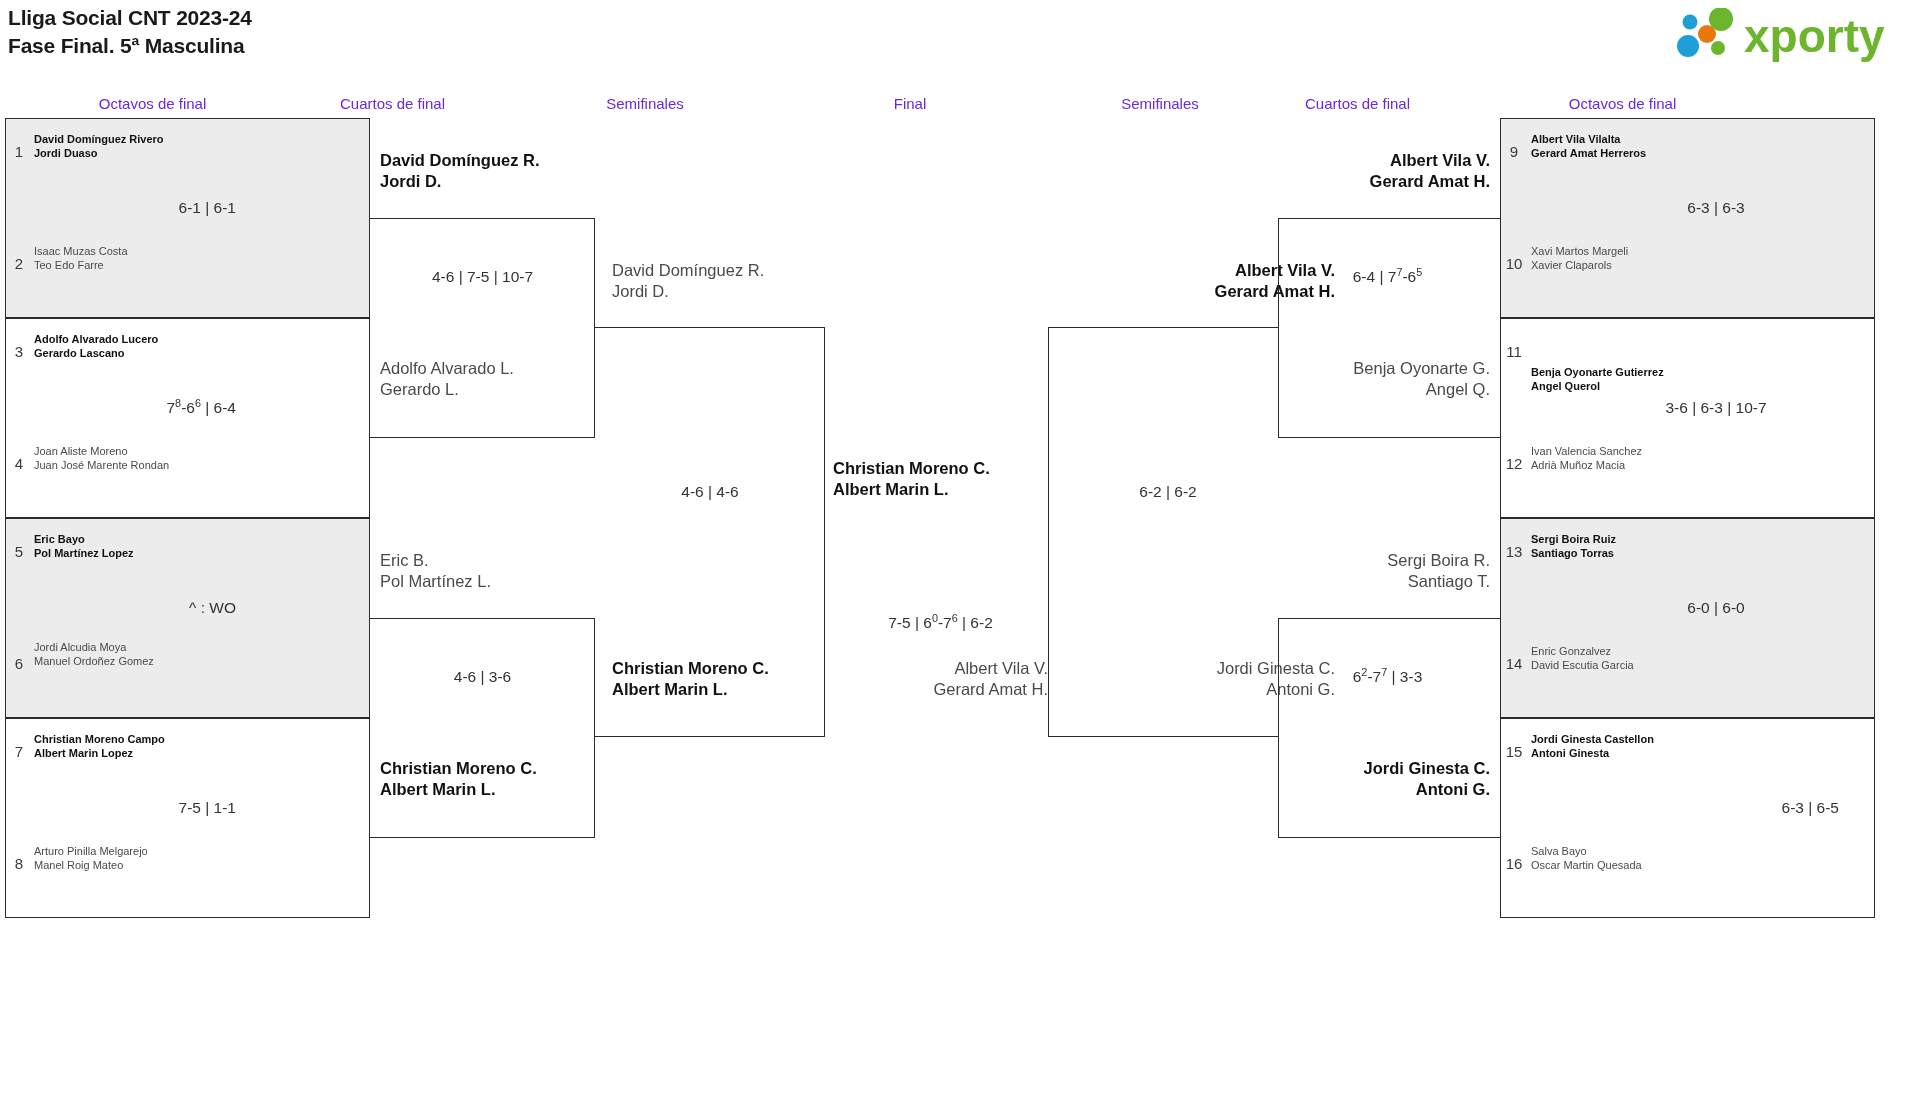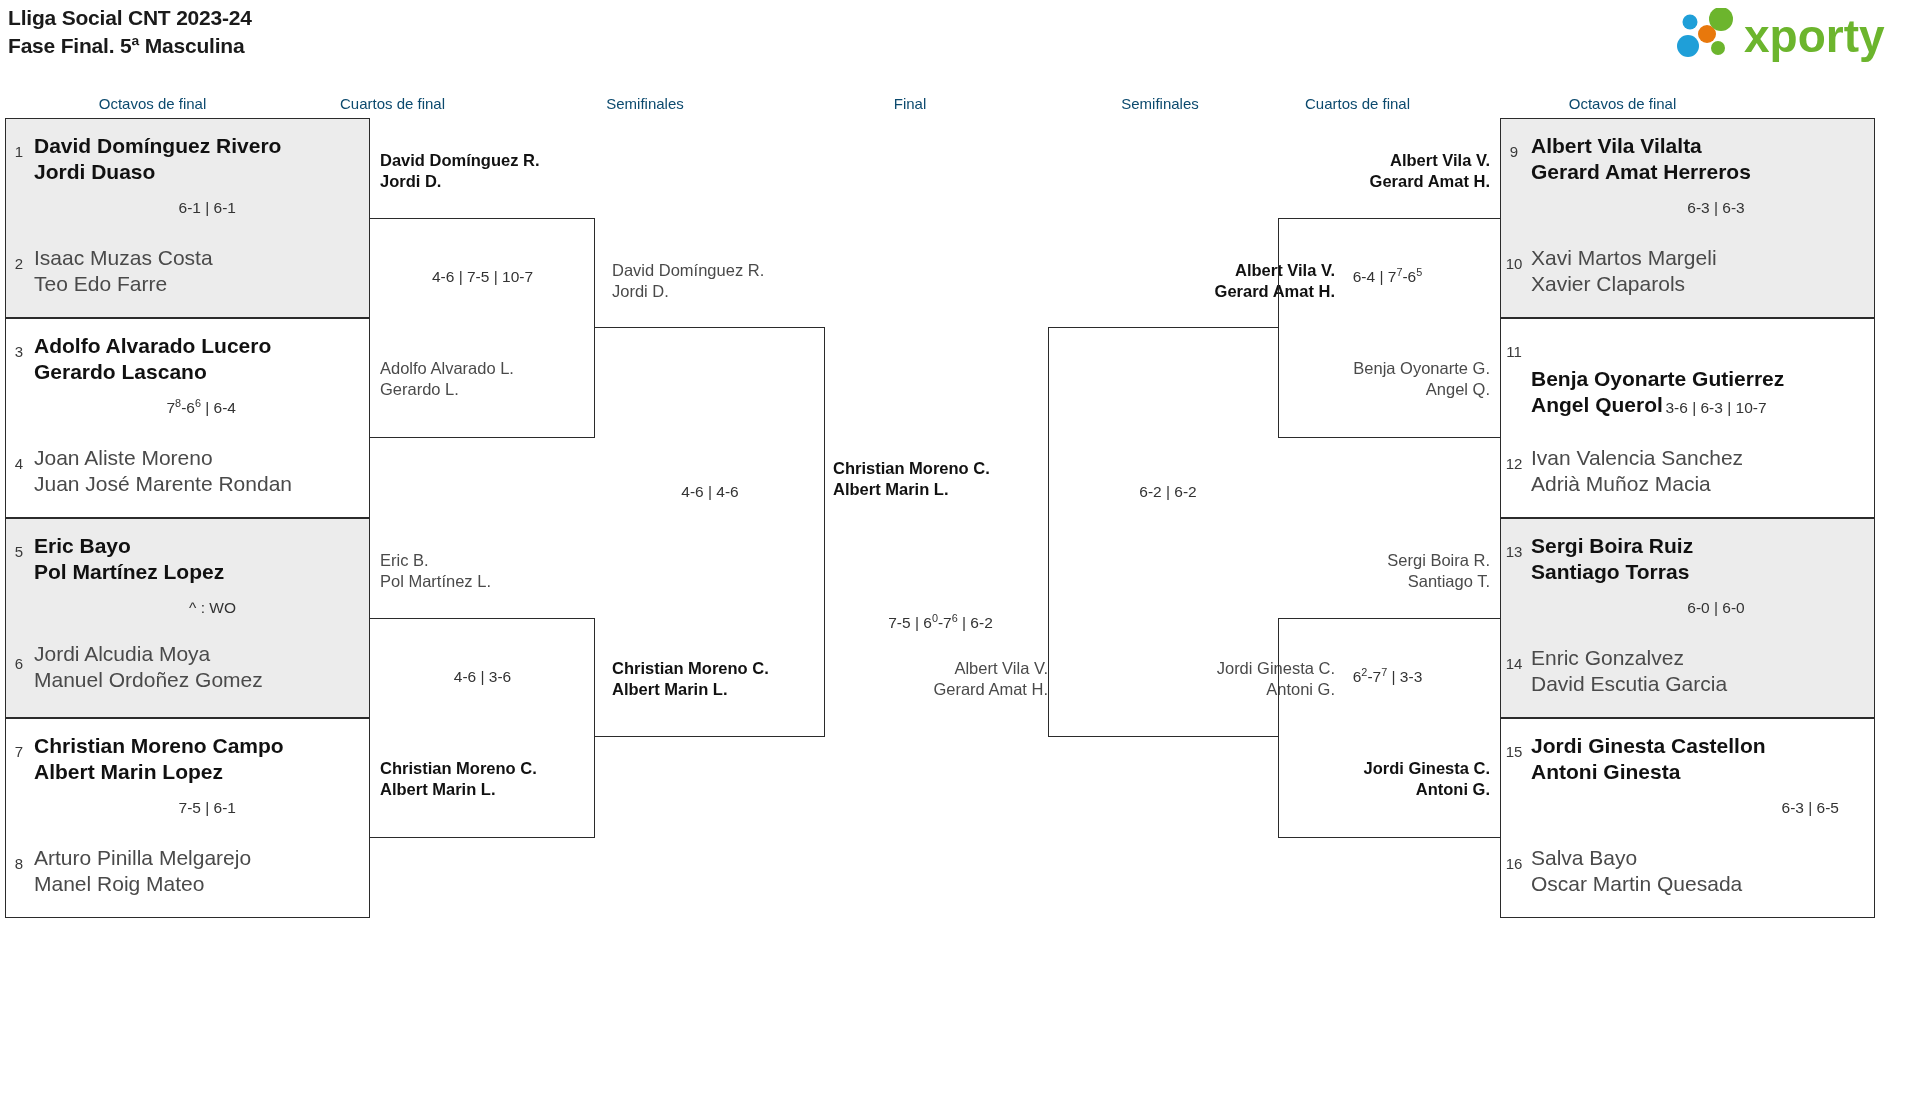--- a/index.html
+++ b/index.html
@@ -19,35 +19,35 @@
     font-size: 21px; font-weight: bold; line-height: 1.32;
     letter-spacing: -0.2px;
   }
   .title-line { display: block; white-space: nowrap; }
 
   .logo { position: absolute; right: 14px; top: 8px; width: 240px; height: 56px; }
 
   
   .round-head {
     position: absolute; top: 95px;
-    font-size: 15px; color: #0c4a6e; text-align: center;
+    font-size: 15px; color: #6d28d9; text-align: center;
     white-space: nowrap;
   }
 
   .r16box {
     position: absolute;
     border: 1.4px solid #2b2b2b;
     background: #ffffff;
   }
   .r16box.shaded { background: #ececec; }
   .seed {
     position: absolute; font-size: 15px; color: #3a3a3a;
     width: 22px; text-align: center;
   }
-  .names { font-size: 21px; line-height: 1.26; white-space: nowrap; }
+  .names { font-size: 11px; line-height: 1.26; white-space: nowrap; }
   .names.win { font-weight: bold; color: #111; }
   .names.lose { font-weight: normal; color: #4a4a4a; }
   .score {
     position: absolute; font-size: 15.5px; color: #333; white-space: nowrap;
   }
   sup { font-size: 0.70em; vertical-align: super; line-height: 0; }
 
   
   .conn {
     position: absolute;
@@ -132,21 +132,21 @@
       <div>Manuel Ordoñez Gomez</div>
     </div>
   </div>
 
   <div class="r16box" style="left:5px; top:718px; width:365px; height:200px;">
     <div class="seed" style="left:2px; top:24px;">7</div>
     <div class="names win" style="position:absolute; left:28px; top:14px;">
       <div>Christian Moreno Campo</div>
       <div>Albert Marin Lopez</div>
     </div>
-    <div class="score" style="left:0; top:80px; width:230px; text-align:right;">7-5 | 6-1</div>
+    <div class="score" style="left:0; top:80px; width:230px; text-align:right;">7-5 | 1-1</div>
     <div class="seed" style="left:2px; top:136px;">8</div>
     <div class="names lose" style="position:absolute; left:28px; top:126px;">
       <div>Arturo Pinilla Melgarejo</div>
       <div>Manel Roig Mateo</div>
     </div>
   </div>
 
   <div class="lbl win" style="left:380px; top:150px;">
     <div>David Domínguez R.</div>
     <div>Jordi D.</div>

